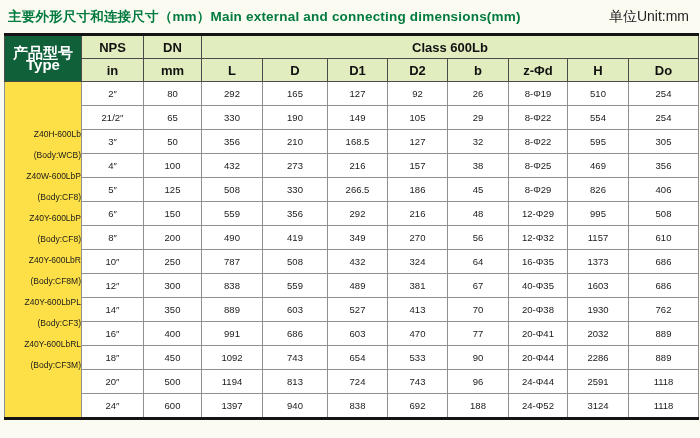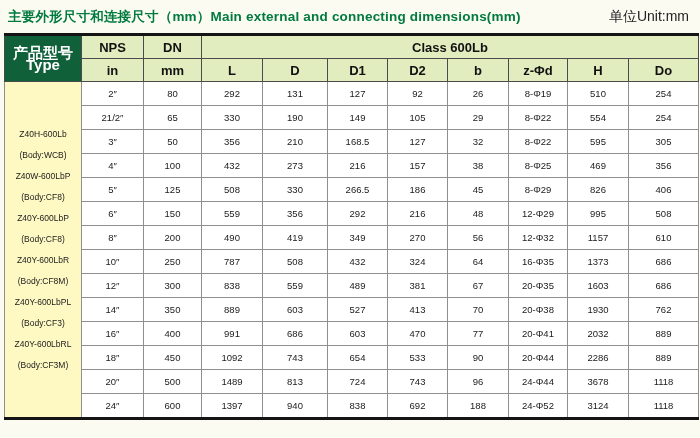--- a/index.html
+++ b/index.html
@@ -77,22 +77,23 @@
   .dim-table tbody td {
     height: 23px;
     font-size: 9.5px;
     color: #1a1a1a;
     background: #ffffff;
   }
   .dim-table td.type-cell {
     font-size: 8.5px;
     line-height: 21px;
     color: #1a1a1a;
-    background: #fef9c3;
+    background: #fde047;
     white-space: nowrap;
+    text-align: right;
   }
 </style>
 </head>
 <body>
 
 <div class="page">
   <div class="titlebar">
     <div class="title">主要外形尺寸和连接尺寸（mm）Main external and connecting dimensions(mm)</div>
     <div class="unit">单位Unit:mm</div>
   </div>
@@ -146,21 +147,21 @@
             <div>Z40Y-600LbR</div>
             <div>(Body:CF8M)</div>
             <div>Z40Y-600LbPL</div>
             <div>(Body:CF3)</div>
             <div>Z40Y-600LbRL</div>
             <div>(Body:CF3M)</div>
           </td>
           <td>2″</td>
           <td>80</td>
           <td>292</td>
-          <td>131</td>
+          <td>165</td>
           <td>127</td>
           <td>92</td>
           <td>26</td>
           <td>8-Φ19</td>
           <td>510</td>
           <td>254</td>
         </tr>
         <tr>
           <td>21/2″</td>
           <td>65</td>
@@ -246,21 +247,21 @@
           <td>686</td>
         </tr>
         <tr>
           <td>12″</td>
           <td>300</td>
           <td>838</td>
           <td>559</td>
           <td>489</td>
           <td>381</td>
           <td>67</td>
-          <td>20-Φ35</td>
+          <td>40-Φ35</td>
           <td>1603</td>
           <td>686</td>
         </tr>
         <tr>
           <td>14″</td>
           <td>350</td>
           <td>889</td>
           <td>603</td>
           <td>527</td>
           <td>413</td>
@@ -289,27 +290,27 @@
           <td>654</td>
           <td>533</td>
           <td>90</td>
           <td>20-Φ44</td>
           <td>2286</td>
           <td>889</td>
         </tr>
         <tr>
           <td>20″</td>
           <td>500</td>
-          <td>1489</td>
+          <td>1194</td>
           <td>813</td>
           <td>724</td>
           <td>743</td>
           <td>96</td>
           <td>24-Φ44</td>
-          <td>3678</td>
+          <td>2591</td>
           <td>1118</td>
         </tr>
         <tr>
           <td>24″</td>
           <td>600</td>
           <td>1397</td>
           <td>940</td>
           <td>838</td>
           <td>692</td>
           <td>188</td>

